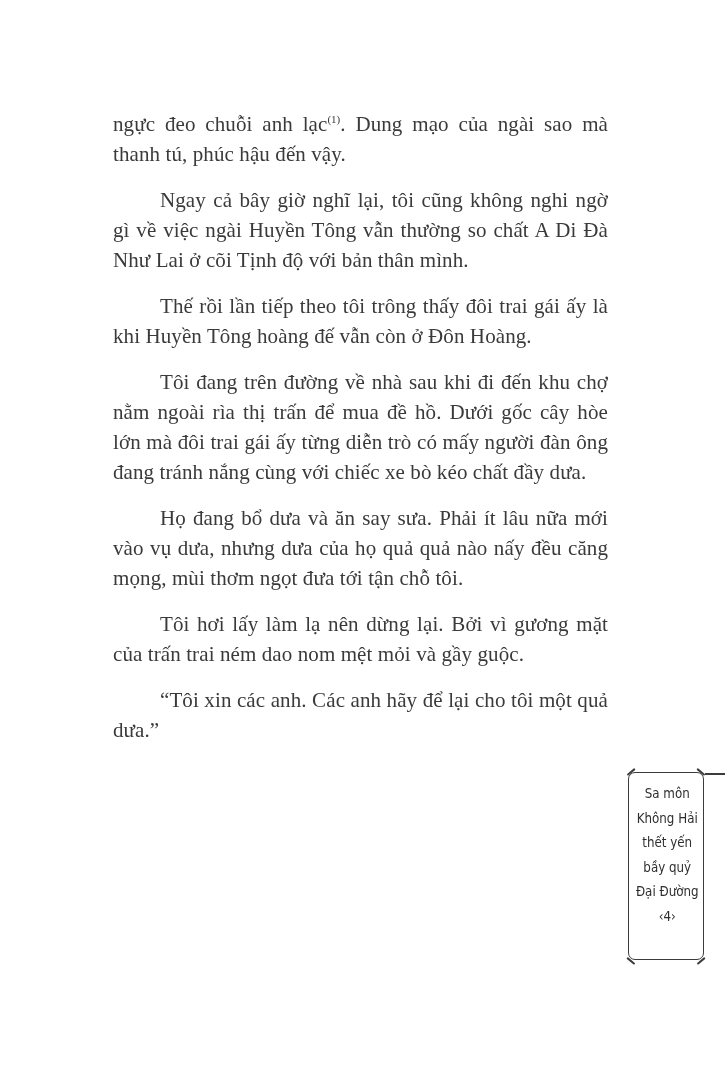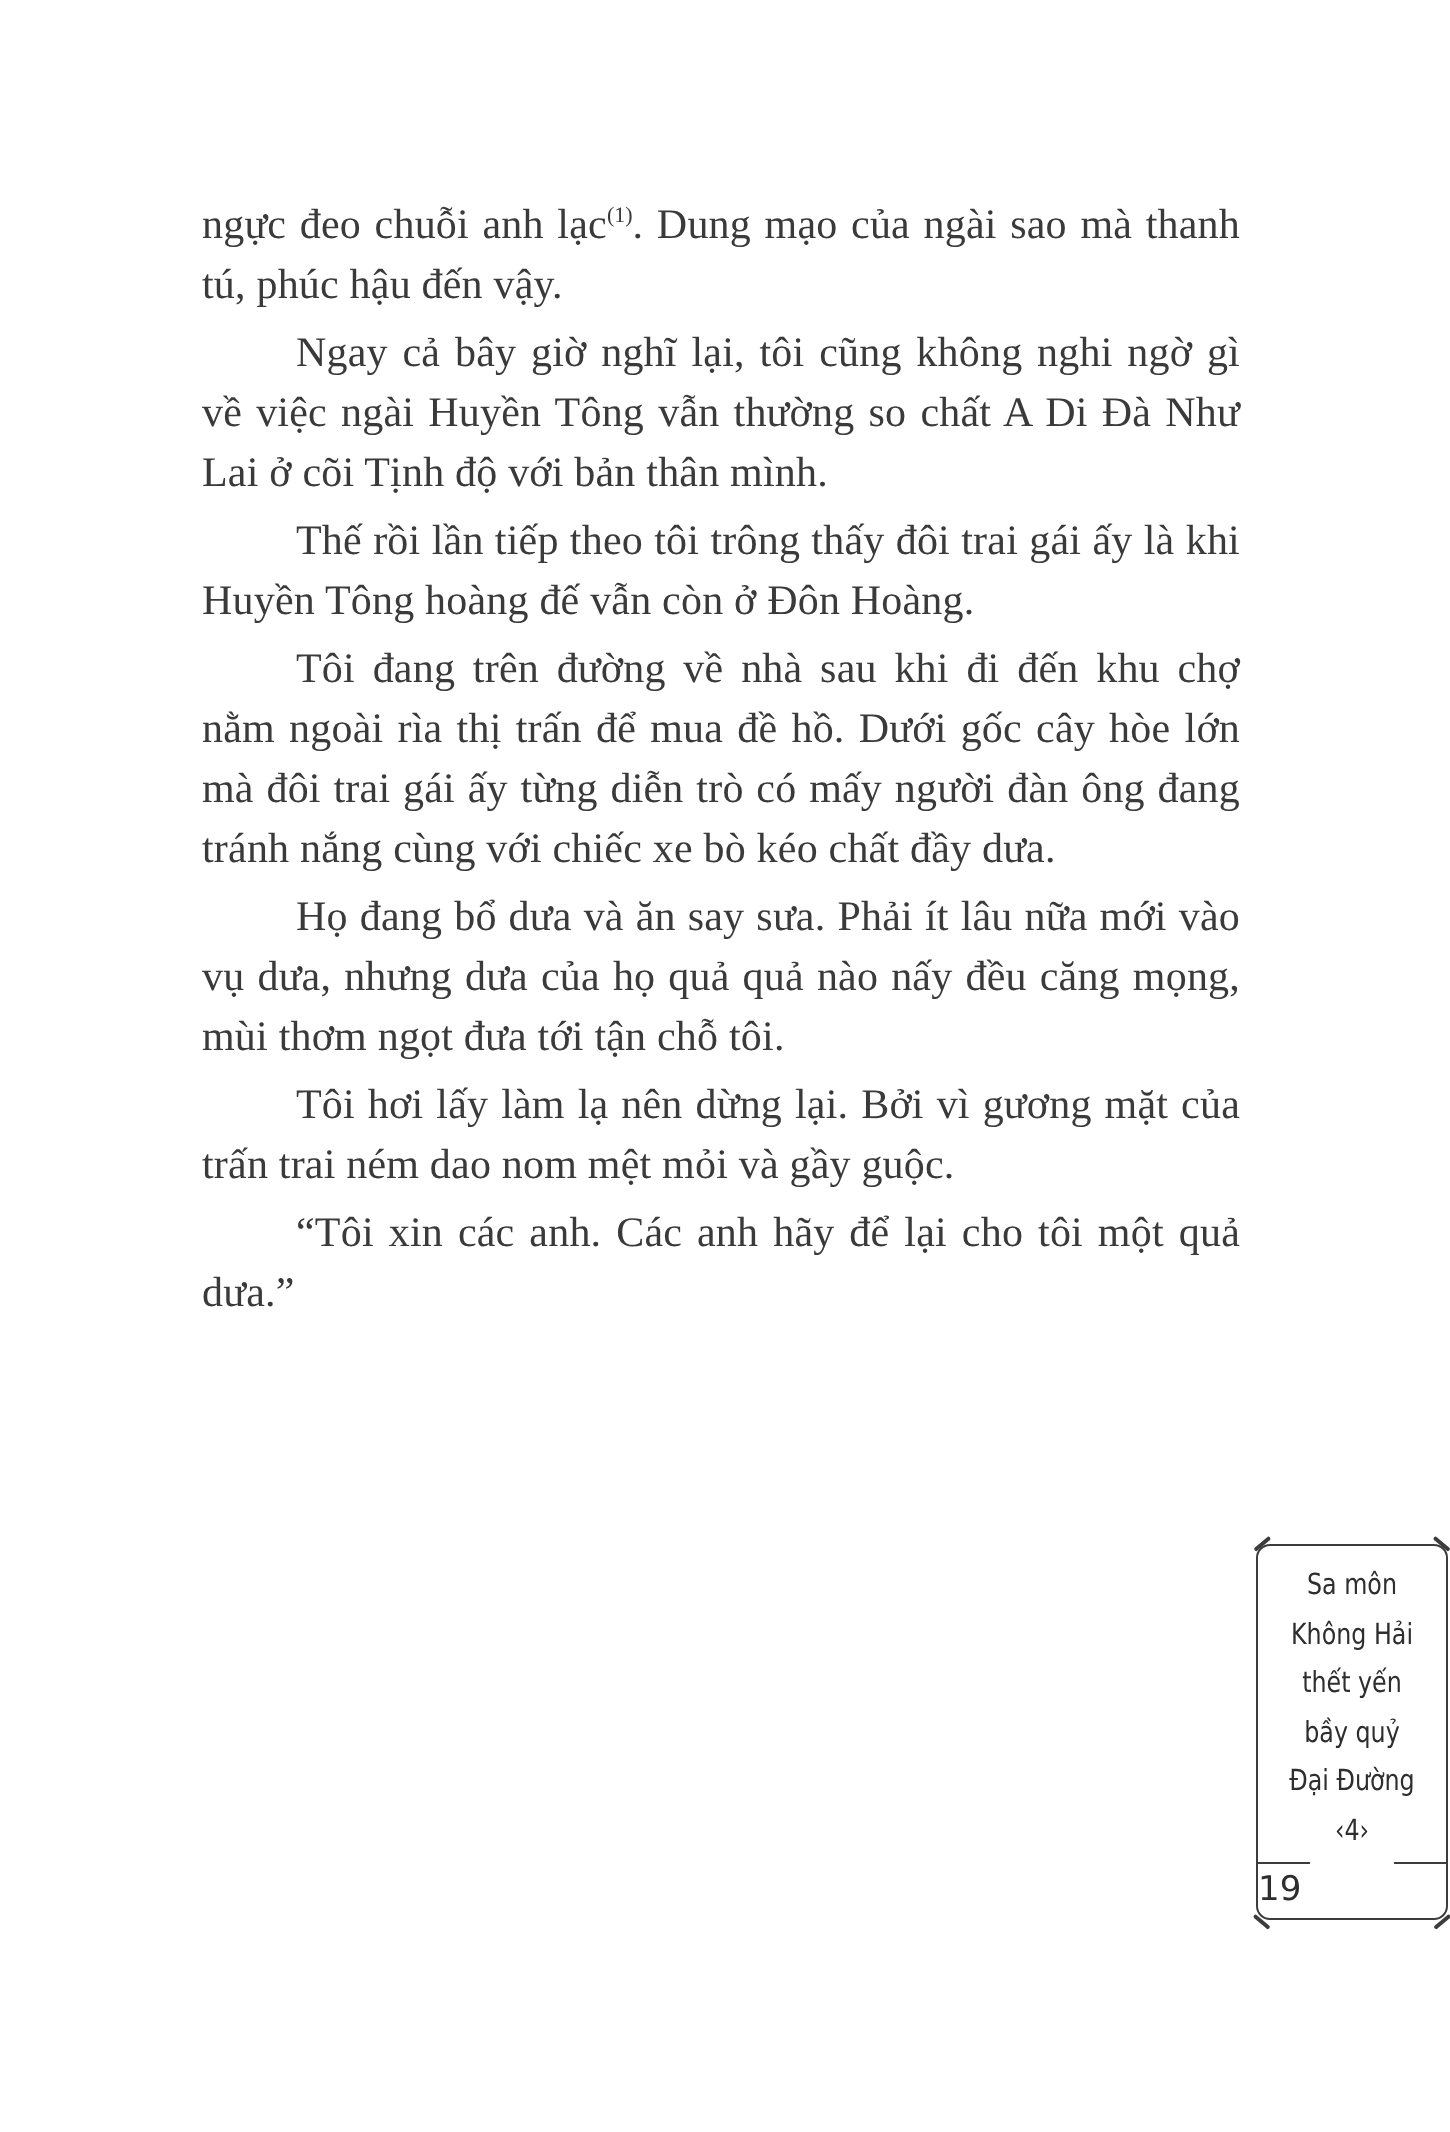--- a/index.html
+++ b/index.html
@@ -12,21 +12,21 @@
   }
   
   .body-text{
     position:absolute;
     left:97px;top:93px;width:527px;
     font-size:21px;line-height:30px;
     color:#3a3a3a;
     text-align:justify;
     letter-spacing:0.1px;
   }
-  .para{margin:4px;}
+  .para{margin:16px;}
   .para.indent{text-indent:47px;}
   sup.fn-marker{
     font-size:11px;
     line-height:0;
     vertical-align:super;
     letter-spacing:0;
   }
   
   .footnote{
     position:absolute;
@@ -39,25 +39,25 @@
   }
   .fn-text{
     font-family:"Liberation Sans", sans-serif;
     font-size:15px;line-height:18px;
     color:#4c4c4c;
   }
   
   .sidebar{
     position:absolute;
     left:628px;top:772px;
-    width:96px;height:188px;
+    width:76px;height:188px;
     box-sizing:border-box;
     border:1.5px solid #3c3c3c;
     border-radius:7px;
-    display:flex;flex-direction:column;
+    display:flex;flex-direction:row;
     background:#fff;
   }
   .tick{
     position:absolute;width:10px;height:1.5px;
     background:#3c3c3c;border-radius:1px;
   }
   .tick.tl{left:-3px;top:-2px;transform:rotate(-40deg);}
   .tick.tr{right:-3px;top:-2px;transform:rotate(40deg);}
   .tick.bl{left:-3px;bottom:-2px;transform:rotate(40deg);}
   .tick.br{right:-3px;bottom:-2px;transform:rotate(-40deg);}

